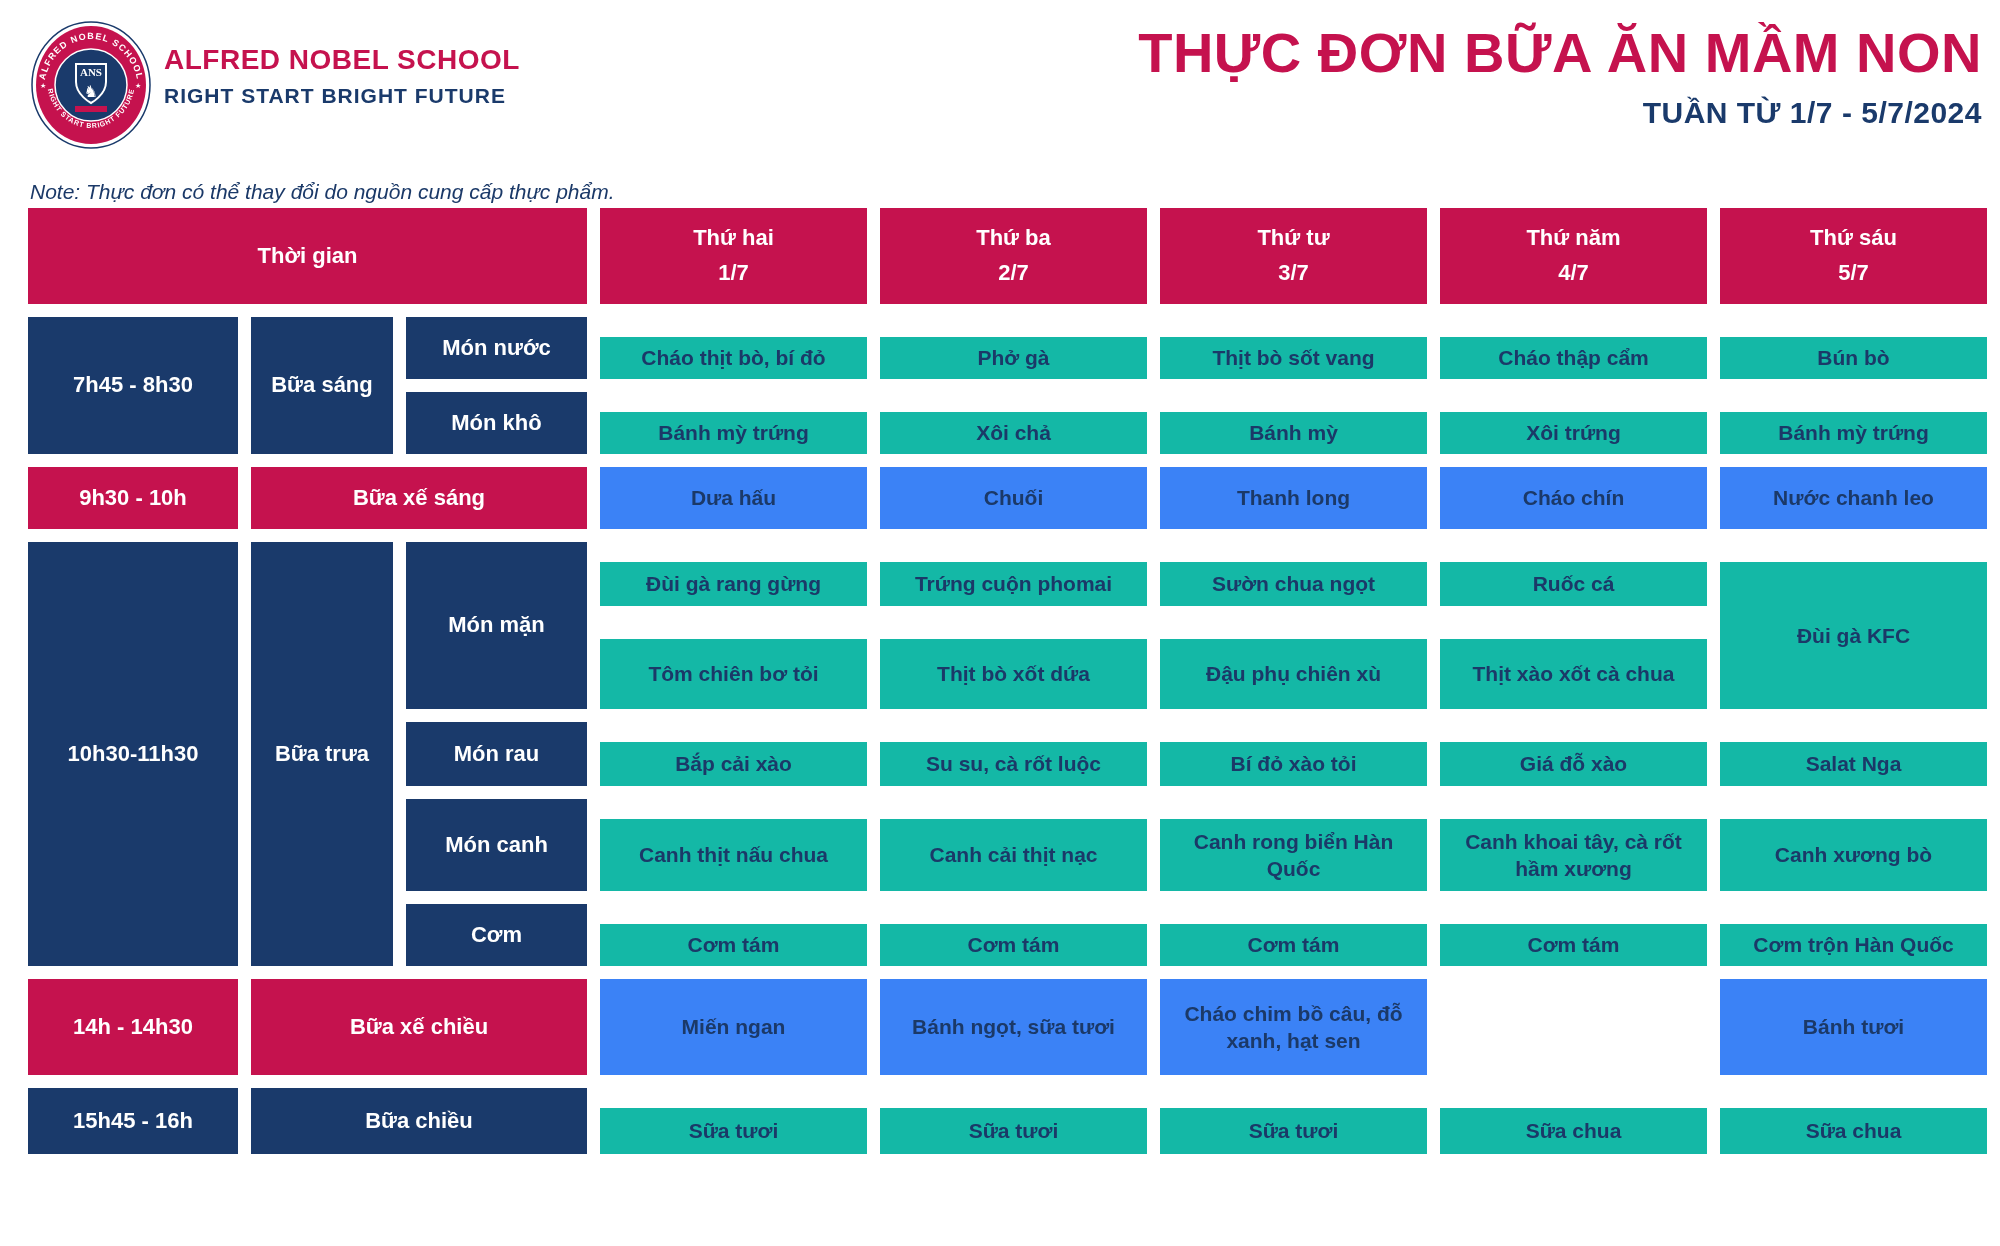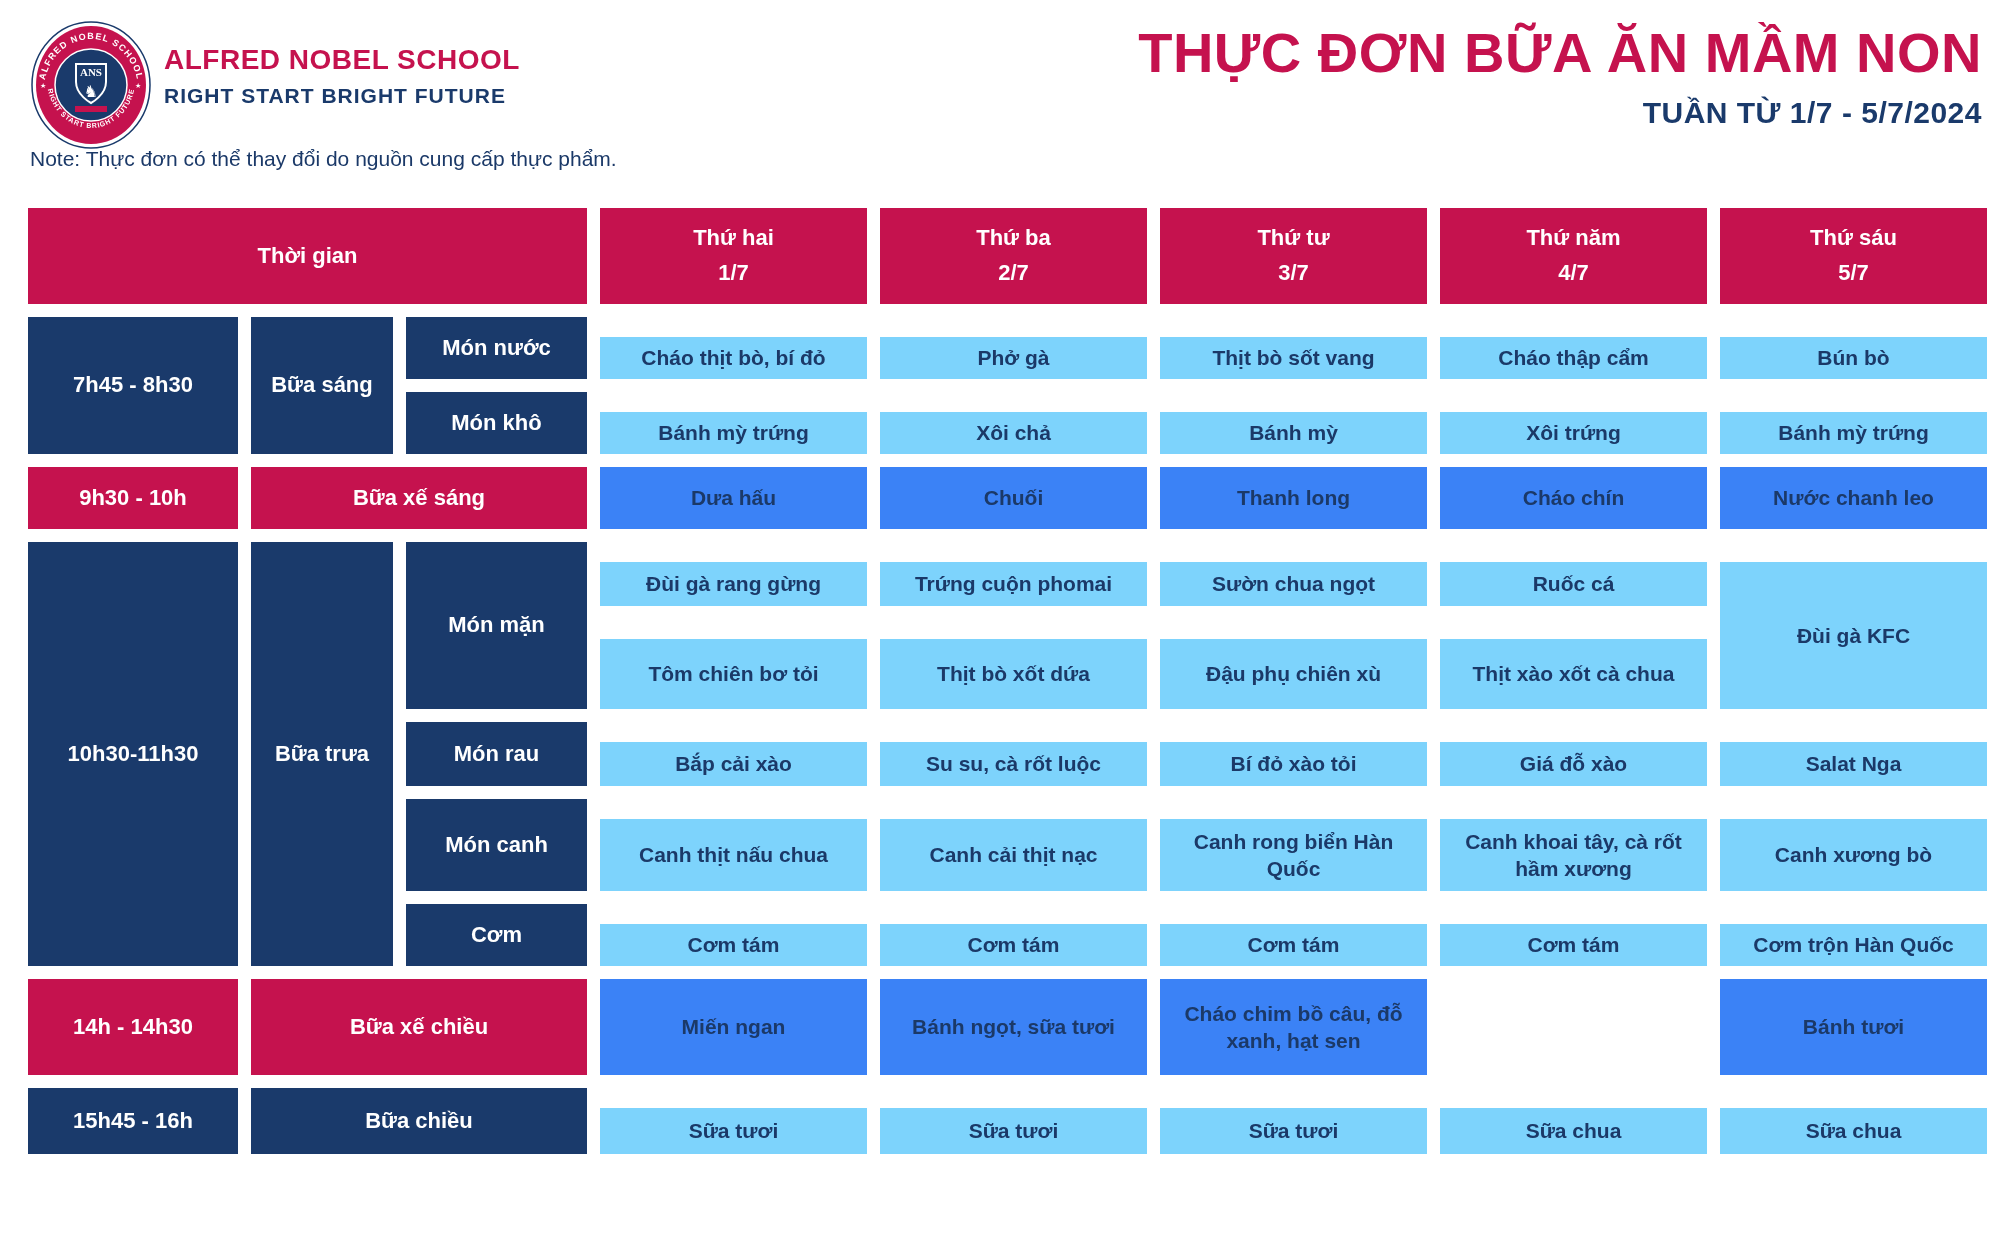--- a/index.html
+++ b/index.html
@@ -9,36 +9,36 @@
     -webkit-font-smoothing:antialiased;
   }
   
   .logo-wrap{position:absolute;left:30px;top:20px;width:122px;height:130px;}
   .school-text{position:absolute;left:164px;top:44px;}
   .school-name{font-size:28px;font-weight:700;color:#C5124E;letter-spacing:.5px;}
   .school-tagline{font-size:21px;font-weight:700;color:#1A3A6B;letter-spacing:1px;margin-top:8px;}
   .title-block{position:absolute;right:18px;top:22px;text-align:right;}
   .main-title{font-size:56px;font-weight:700;color:#C5124E;letter-spacing:.5px;line-height:1.1;}
   .week-line{font-size:30px;font-weight:700;color:#1A3A6B;margin-top:12px;letter-spacing:.5px;}
-  .note-line{position:absolute;left:30px;top:147px;font-size:21px;color:#1B3968;}
+  .note-line{position:absolute;left:30px;top:180px;font-size:21px;font-style:italic;color:#1B3968;}
 
   
   .menu-grid{
     position:absolute;left:28px;top:208px;
     display:grid;gap:13px;
     grid-template-columns:210px 142px 181px repeat(5,267px);
     grid-template-rows:96px 62px 62px 62px 64px 90px 64px 92px 62px 96px 66px;
   }
   .cell{
     display:flex;align-items:center;justify-content:center;text-align:center;
     font-weight:700;padding:4px 12px;box-sizing:border-box;line-height:1.3;
   }
   .red{background:#C5124E;color:#ffffff;font-size:22px;}
   .navy{background:#1A3A6B;color:#ffffff;font-size:22px;}
-  .light{background:#7dd3fc;color:#1B3968;font-size:21px;margin-top:20px;}
+  .light{background:#14b8a6;color:#1B3968;font-size:21px;margin-top:20px;}
   .pink{background:#3b82f6;color:#1B3968;font-size:21px;}
   .day-head{flex-direction:column;gap:6px;}
 </style>
 </head>
 <body>
 
 <div class="logo-wrap">
   <svg width="122" height="130" viewBox="0 0 122 130">
     <ellipse cx="61" cy="65" rx="59" ry="63" fill="#ffffff" stroke="#1A3A6B" stroke-width="1.5"></ellipse>
     <ellipse cx="61" cy="65" rx="55" ry="59" fill="#C5124E"></ellipse>

